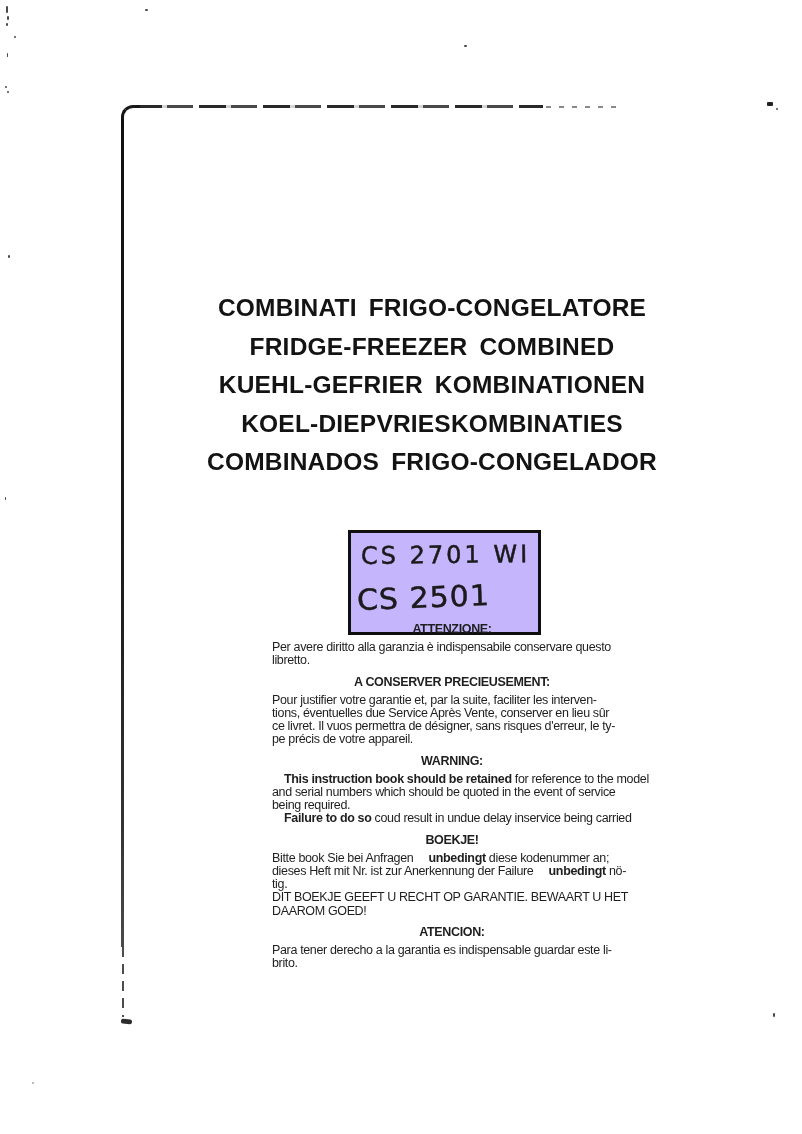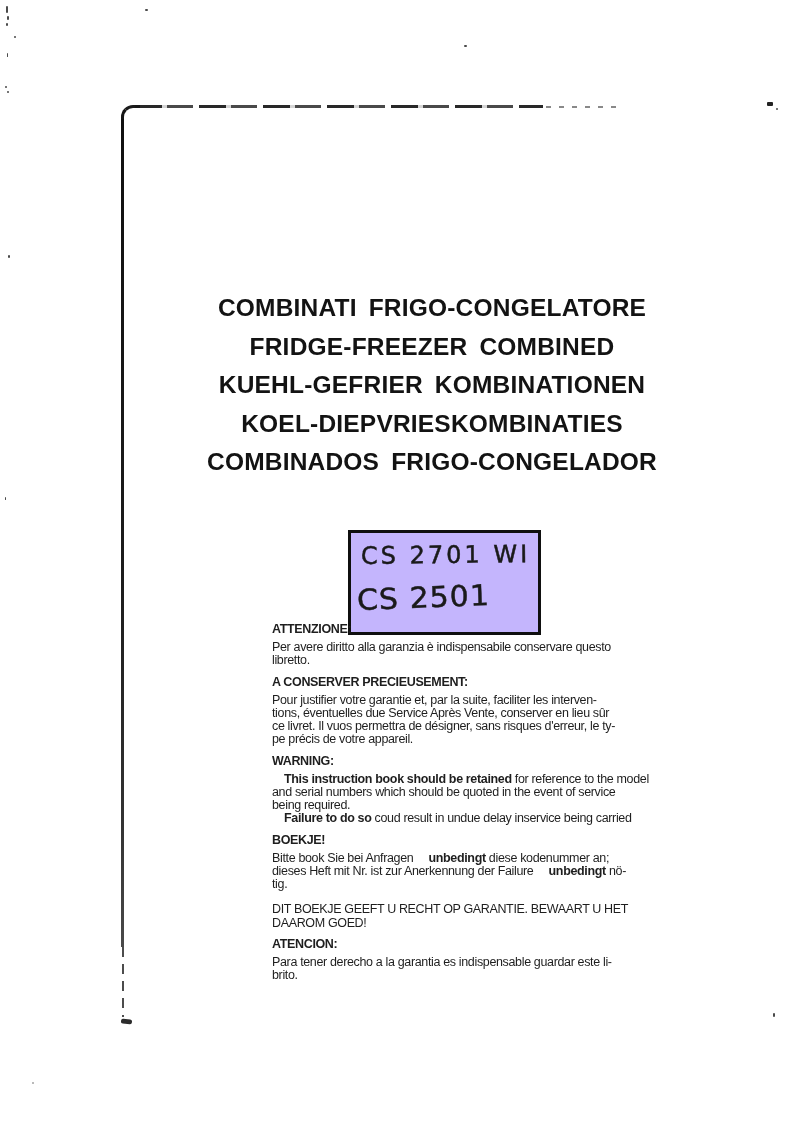--- a/index.html
+++ b/index.html
@@ -66,23 +66,23 @@
   }
   .hw1 { left:10px; top:8px;  font-size:24px; letter-spacing:3px; transform:rotate(-.6deg); }
   .hw2 { left:6px;  top:47px; font-size:30px; letter-spacing:1px; transform:rotate(-2.2deg) scaleY(.96); }
 
   
   .textcol {
     position:absolute; left:272px; top:623px; width:360px;
     font-size:12.5px; line-height:13.2px; letter-spacing:-.35px;
     color:#1e1e1e;
   }
-  .sec .h { font-weight:700; margin:8px 0 5px; white-space:nowrap; }
+  .sec .h { font-weight:700; margin:8px 0 5px; white-space:nowrap;text-align:center; }
   .sec:first-child .h { margin-top:0; }
-  .sec.no-head { margin-top:12px; }
+  .sec.no-head { }
   .text-line { white-space:nowrap; }
   .text-line .b { font-weight:700;margin-left:12px; }
 </style>
 </head>
 <body>
 
 <div class="canvas">
 
   <div class="speck" style="left:6px;top:6px;width:2px;height:7px;"></div>
   <div class="speck" style="left:7px;top:16px;width:2px;height:4px;"></div>

